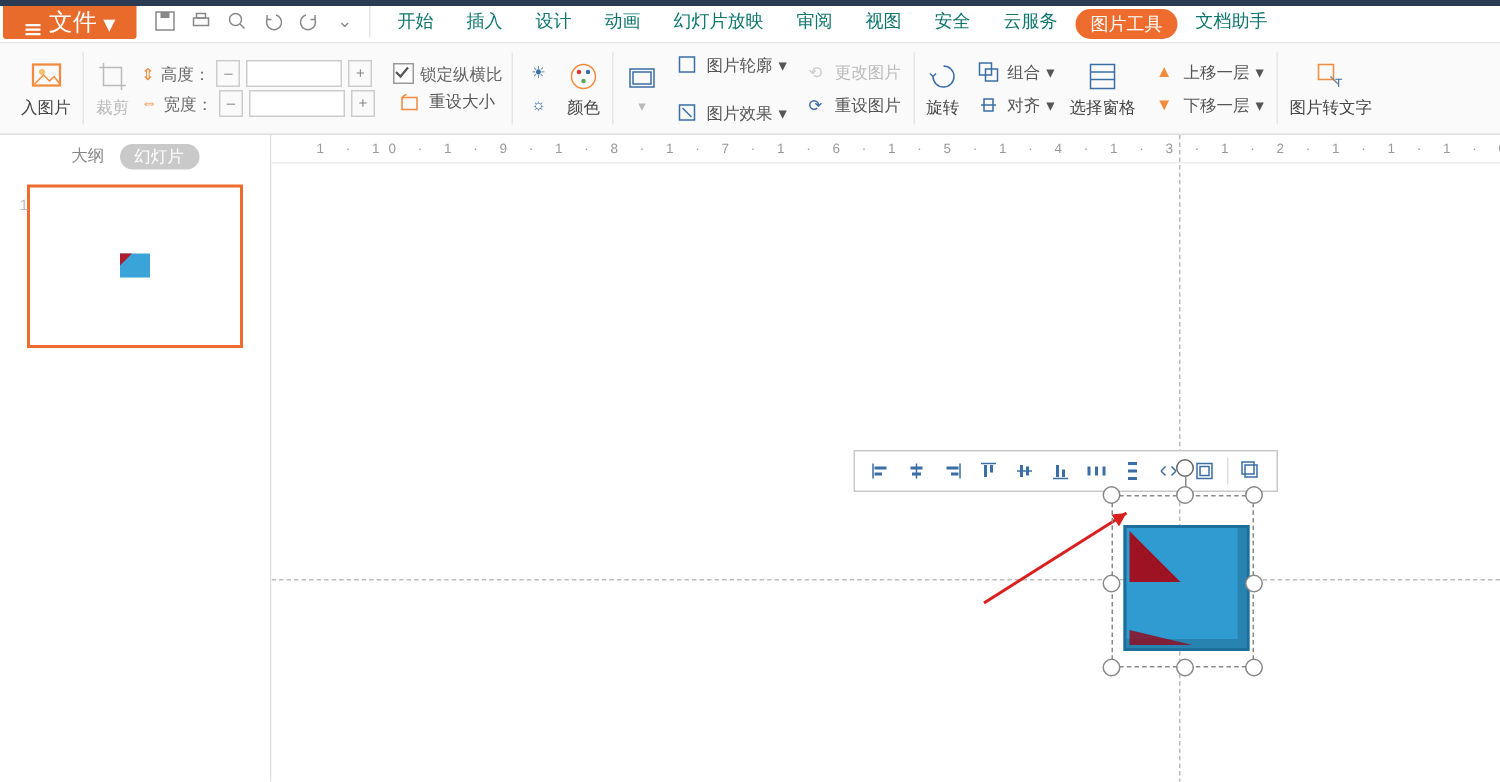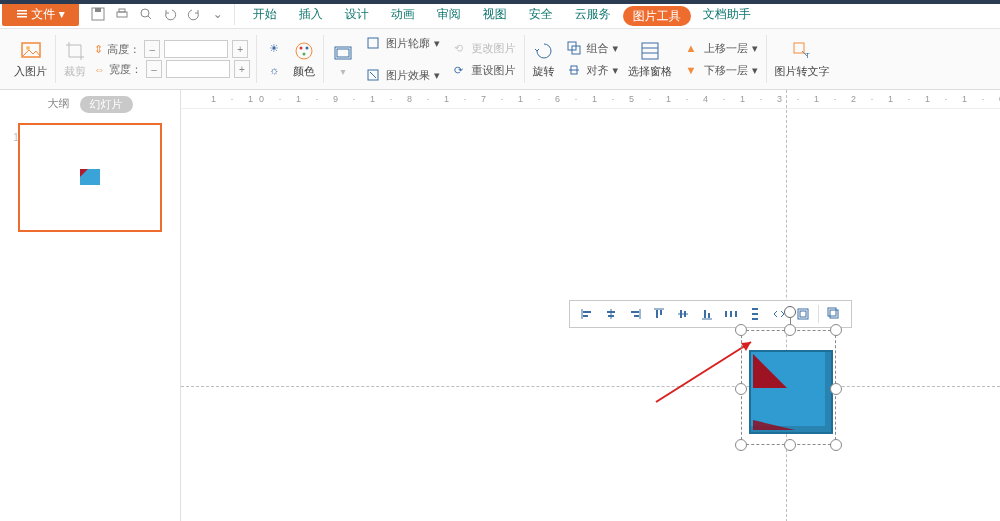--- a/index.html
+++ b/index.html
@@ -21,22 +21,22 @@
     align-items: center;
     border-bottom: 1px solid #e5e5e5;
     padding-left: 0;
   }
   .file-btn {
     background: #e96b2c;
     color: #fff;
     padding: 0 14px;
     height: 24px;
     display: flex;
-    align-items: center;
-    font-size: 12px;
+    align-items: flex-end;
+    font-size: 16px;
     border-radius: 2px;
     margin: 2px 3px 2px 2px;
     cursor: pointer;
   }
   .quick-icons {
     display: flex;
     align-items: center;
     gap: 8px;
     padding: 0 8px;
     border-right: 1px solid #e5e5e5;
@@ -260,20 +260,21 @@
           <path d="M11 3 L11 6 L8 6" fill="none" stroke="#888"></path>
         </svg>
       </span>
     <span style="color:#888;">⌄</span>
   </div>
   <div class="tabs">
     <div class="tab">开始</div>
     <div class="tab">插入</div>
     <div class="tab">设计</div>
     <div class="tab">动画</div>
+    <div class="tab">幻灯片放映</div>
     <div class="tab">审阅</div>
     <div class="tab">视图</div>
     <div class="tab">安全</div>
     <div class="tab">云服务</div>
     <div class="tab active">图片工具</div>
     <div class="tab">文档助手</div>
   </div>
 </div>
 
 <div class="ribbon">
@@ -310,20 +311,39 @@
         <span class="pm" style="border:1px solid #ccc;">+</span>
       </div>
       <div class="dimrow">
         <span class="ic" style="color:#f28b3b;">⇔</span>
         <span>宽度：</span>
         <span class="pm" style="border:1px solid #ccc;">–</span>
         <span class="box">
             <span style="flex:1;padding:0 3px;"></span>
           </span>
         <span class="pm" style="border:1px solid #ccc;">+</span>
+      </div>
+    </div>
+    <div class="minirow" style="margin-left:6px;">
+      <div class="chk">
+        <span class="sq">
+          <svg width="10" height="10" viewBox="0 0 10 10">
+              <path d="M1 5 L4 8 L9 2" stroke="#555" fill="none" stroke-width="1.5"></path>
+            </svg>
+        </span>
+        <span>锁定纵横比</span>
+      </div>
+      <div class="iconbtn">
+        <span class="ic">
+            <svg width="14" height="14" viewBox="0 0 14 14">
+              <rect x="2" y="4" width="10" height="8" stroke="#f28b3b" fill="none"></rect>
+              <path d="M5 2 A4 4 0 0 0 2 5" stroke="#f28b3b" fill="none"></path>
+            </svg>
+          </span>
+        <span>重设大小</span>
       </div>
     </div>
   </div>
 
   <div class="group">
     <div class="minirow" style="gap:4px;">
       <span class="iconbtn">
           <span class="ic">☀</span>
         </span>
       <span class="iconbtn">

